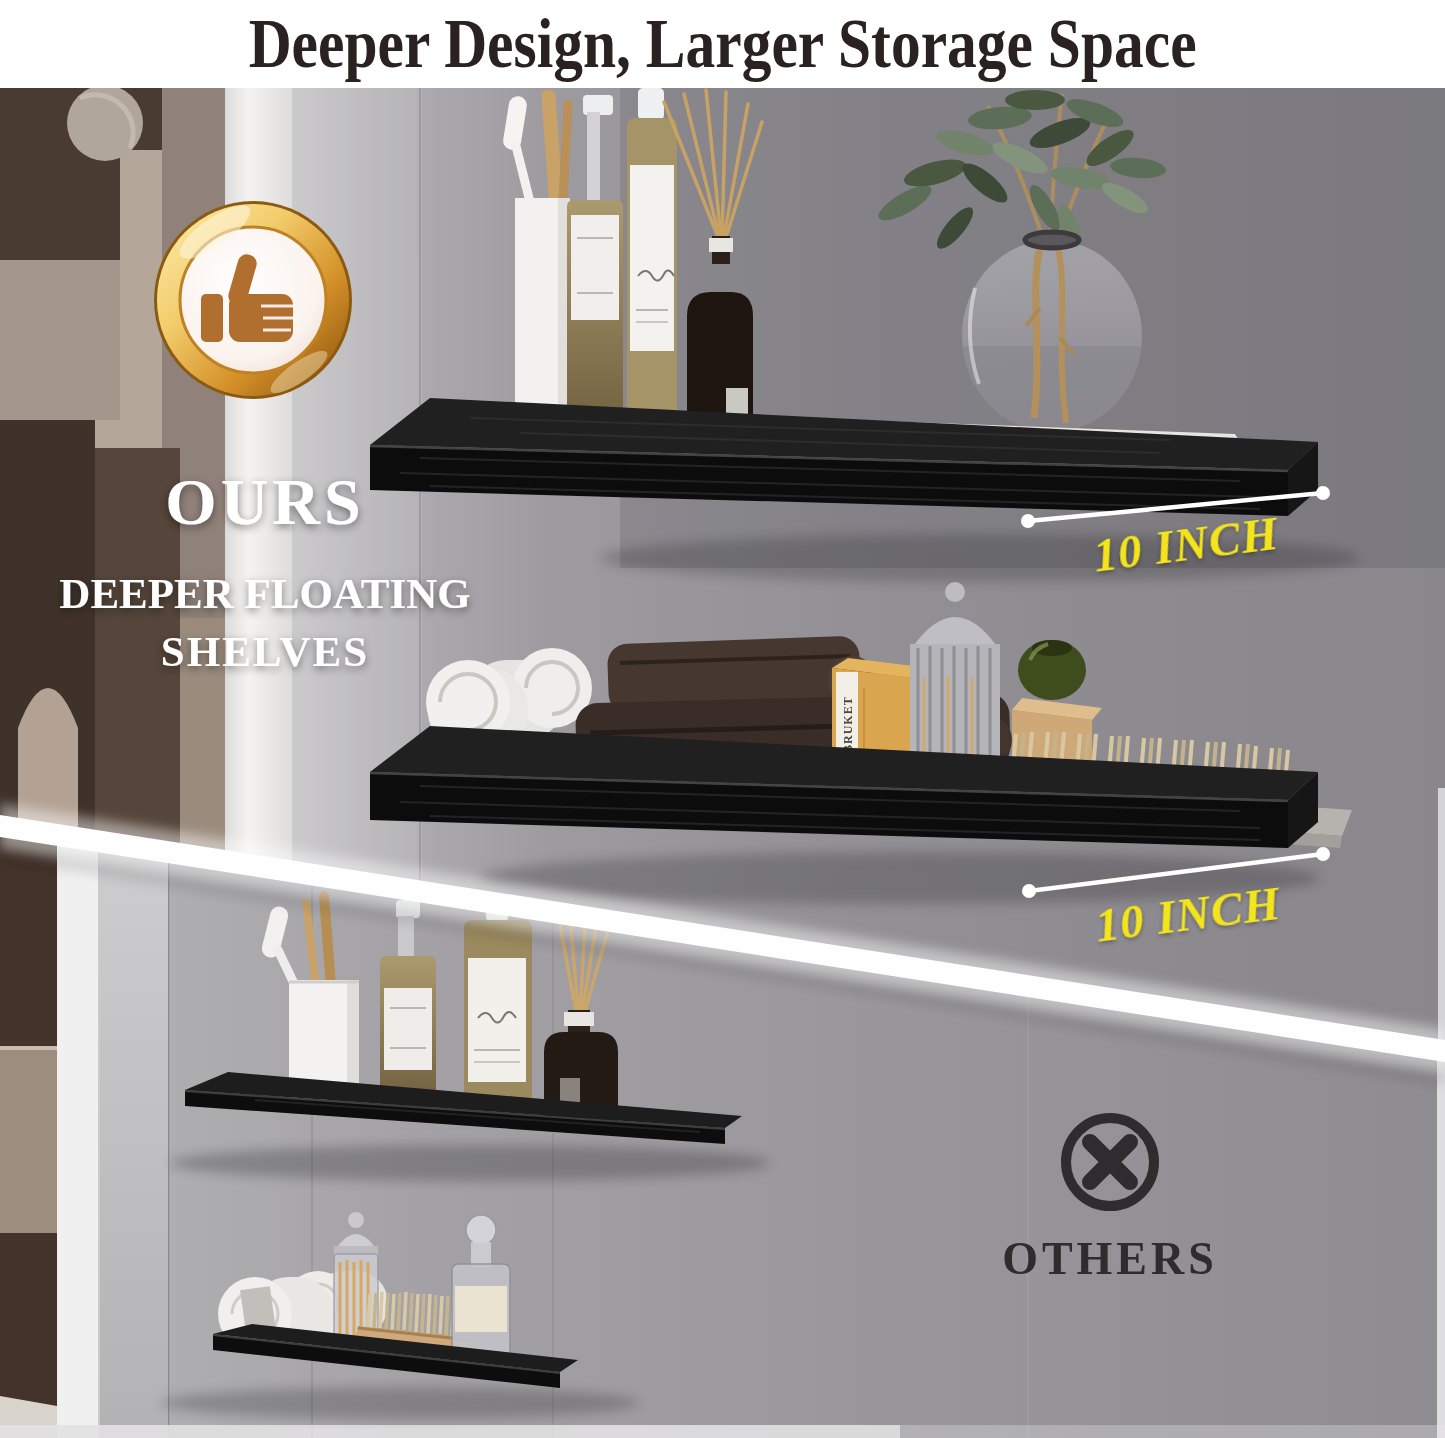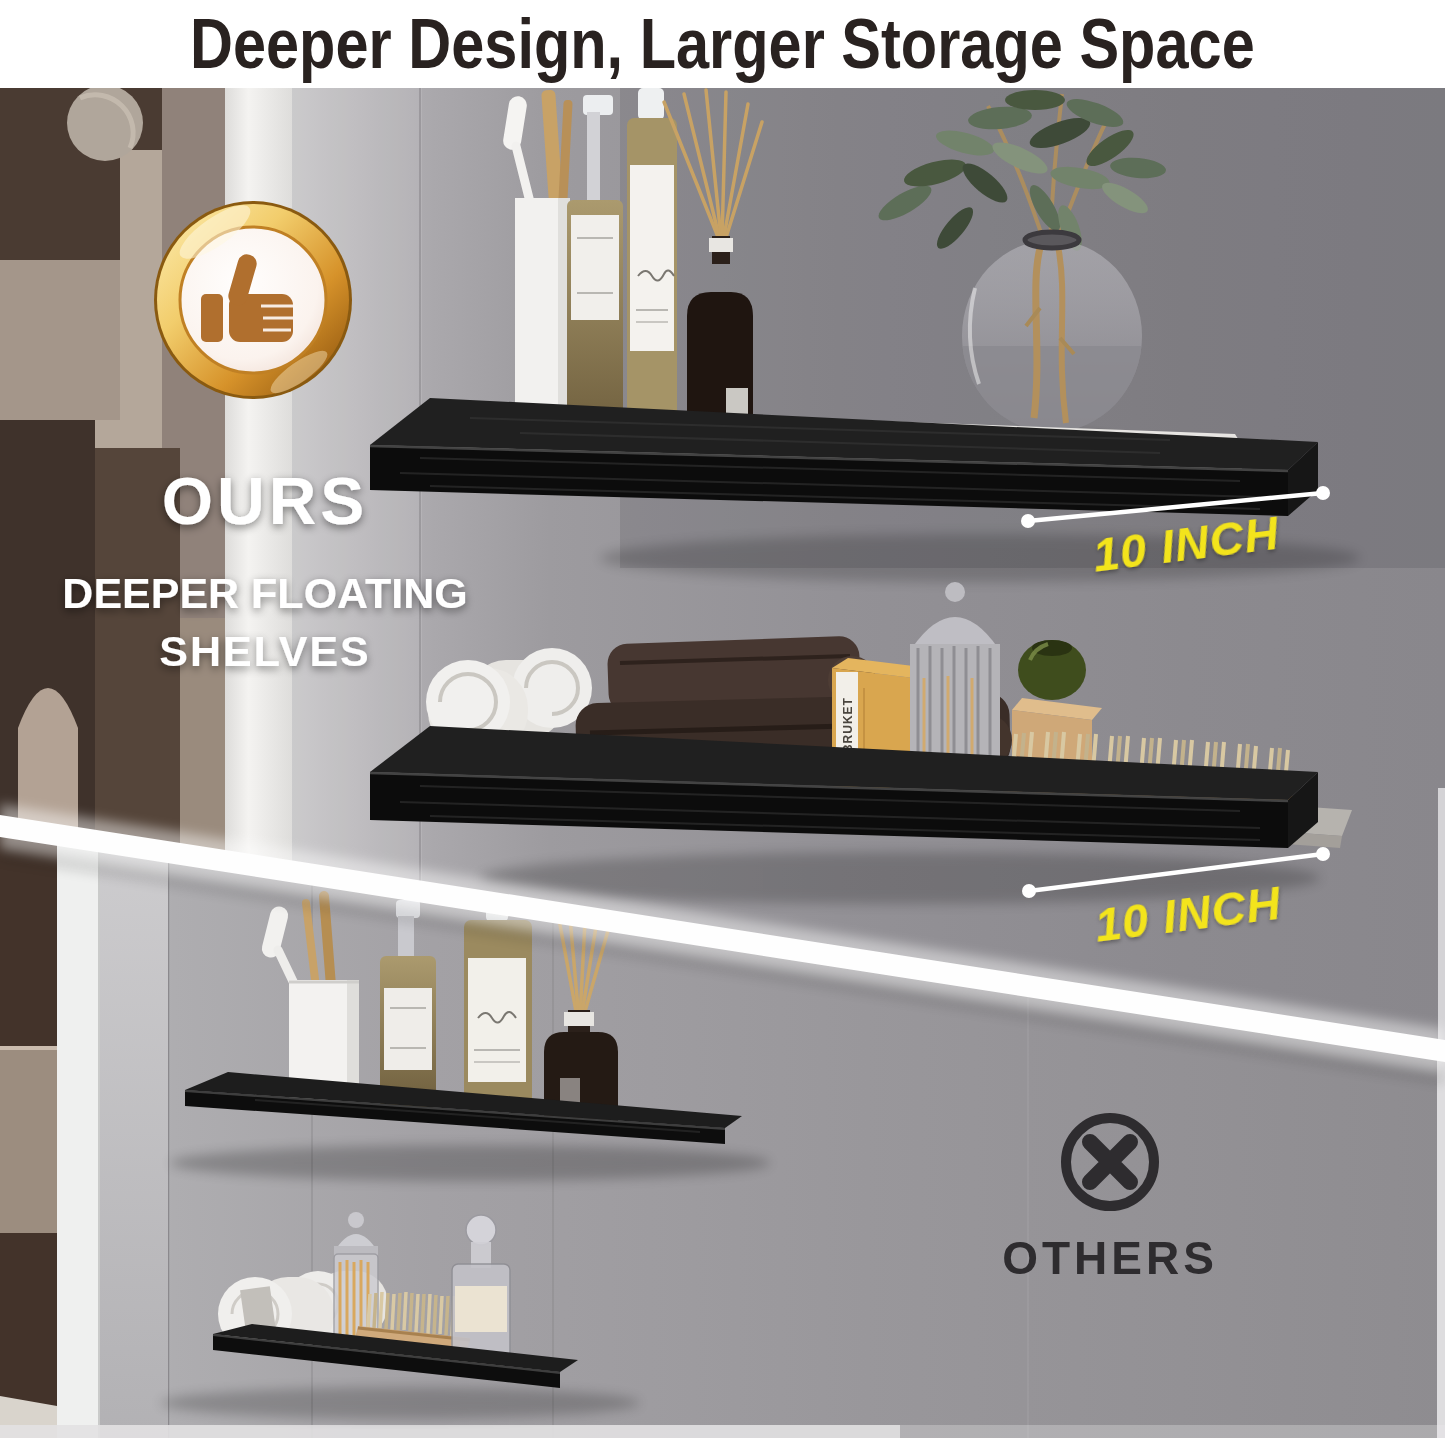--- a/index.html
+++ b/index.html
@@ -1,18 +1,18 @@
 <!DOCTYPE html>
 <html><head>
 <meta charset="utf-8">
 <style>
   html,body{margin:0;padding:0;background:#ffffff;}
   .stage{
     position:relative;width:1445px;height:1438px;overflow:hidden;
-    font-family:Liberation Sans, sans-serif;background:#ffffff;
+    font-family:Liberation Serif, serif;background:#ffffff;
   }
   .title-band{
     position:absolute;left:0;top:0;width:1445px;height:88px;
     display:flex;align-items:center;justify-content:center;background:#ffffff;
   }
   .title-band h1{
     margin:0;font-size:70px;font-weight:bold;color:#292220;letter-spacing:0px;
     transform:scaleX(.85);white-space:nowrap;
   }
   .scene{position:absolute;left:0;top:88px;}

